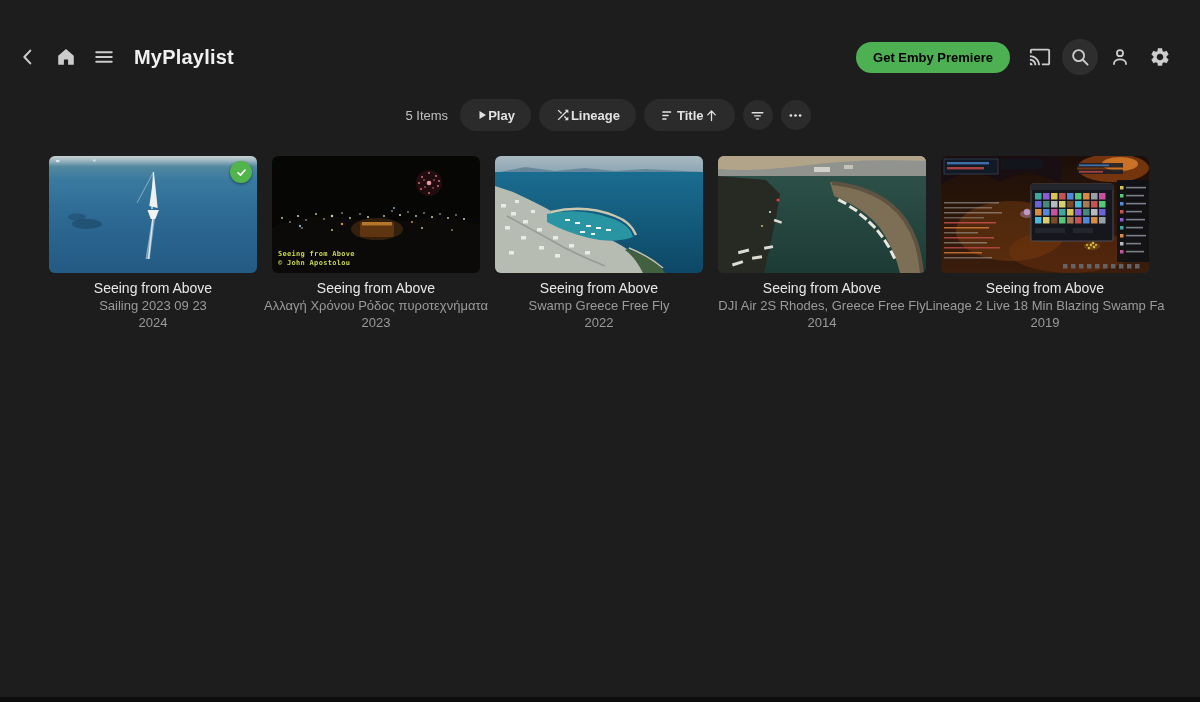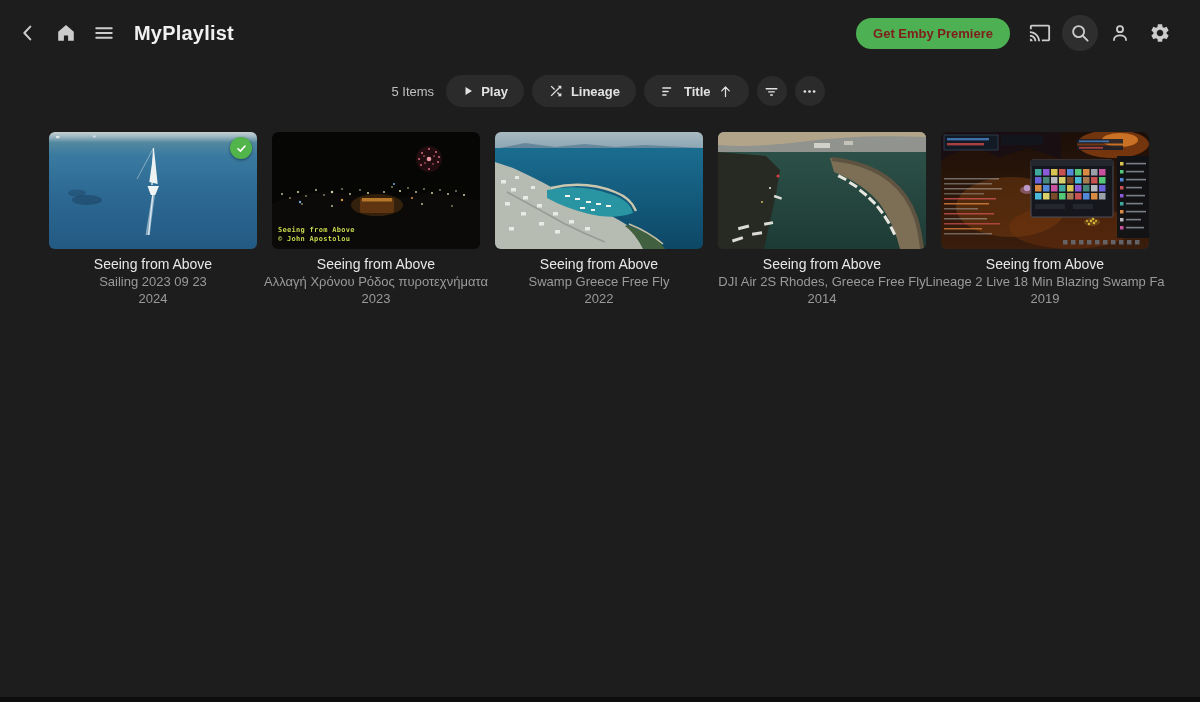--- a/index.html
+++ b/index.html
@@ -4,41 +4,41 @@
 <style>
   * { box-sizing: border-box; margin: 0; padding: 0; }
   html,body { width:1200px; height:702px; overflow:hidden; }
   body {
     background:#1d1d1d;
     font-family:"Liberation Sans", sans-serif;
     color:#e6e6e6;
     position:relative;
   }
   
-  header { height:66px; display:flex; align-items:center; padding:0 22px 0 10px; }
+  header { height:66px; display:flex; align-items:center; padding:0 22px 0 10px;margin-top:24px; }
   .left-group { display:flex; align-items:center; gap:2px; }
   .right-group { display:flex; align-items:center; gap:4px; margin-left:auto; }
   .icon-btn {
     width:36px; height:36px; border:0; background:transparent; color:#cccccc;
     display:flex; align-items:center; justify-content:center; border-radius:50%;
     cursor:pointer; flex:none; padding:0;
   }
   .icon-btn svg { width:22px; height:22px; display:block; }
   .search-bg { background:#2e2e2e; }
   .app-title { color:#f0f0f0; font-size:20px; font-weight:700; margin-left:10px; letter-spacing:.2px; }
   .premiere {
-    background:#4db053; color:#7f1d1d; border:0; border-radius:16px; height:31px;
+    background:#4db053; color:#000000; border:0; border-radius:16px; height:31px;
     padding:0 17px; font-size:13px; font-weight:700; cursor:pointer; margin-right:8px;
     flex:none; font-family:"Liberation Sans", sans-serif;
   }
   
   .toolbar { display:flex; align-items:center; justify-content:center; gap:8px; margin-top:9px; height:32px;padding-left:16px; }
   .count { color:#c0c0c0; font-size:13px; margin-right:4px; }
   .pill {
-    display:flex; align-items:center; gap:7px; background:#2b2b2b; border:0; color:#e2e2e2;
+    display:flex; align-items:center; background:#2b2b2b; border:0; color:#e2e2e2;
     height:32px; border-radius:16px; padding:0 16px; font-size:13px; font-weight:600;
     cursor:pointer; font-family:"Liberation Sans", sans-serif; flex:none;
   }
   .pill svg { display:block; }
   .circle { width:30px; height:30px; border-radius:50%; padding:0; justify-content:center; gap:0; }
   
   .cards { display:flex; gap:15px; padding-left:49px; margin-top:25px; align-items:flex-start; }
   .card { width:208px; flex:none; }
   .thumb {
     width:208px; height:117px; border-radius:6px; overflow:hidden; position:relative;

